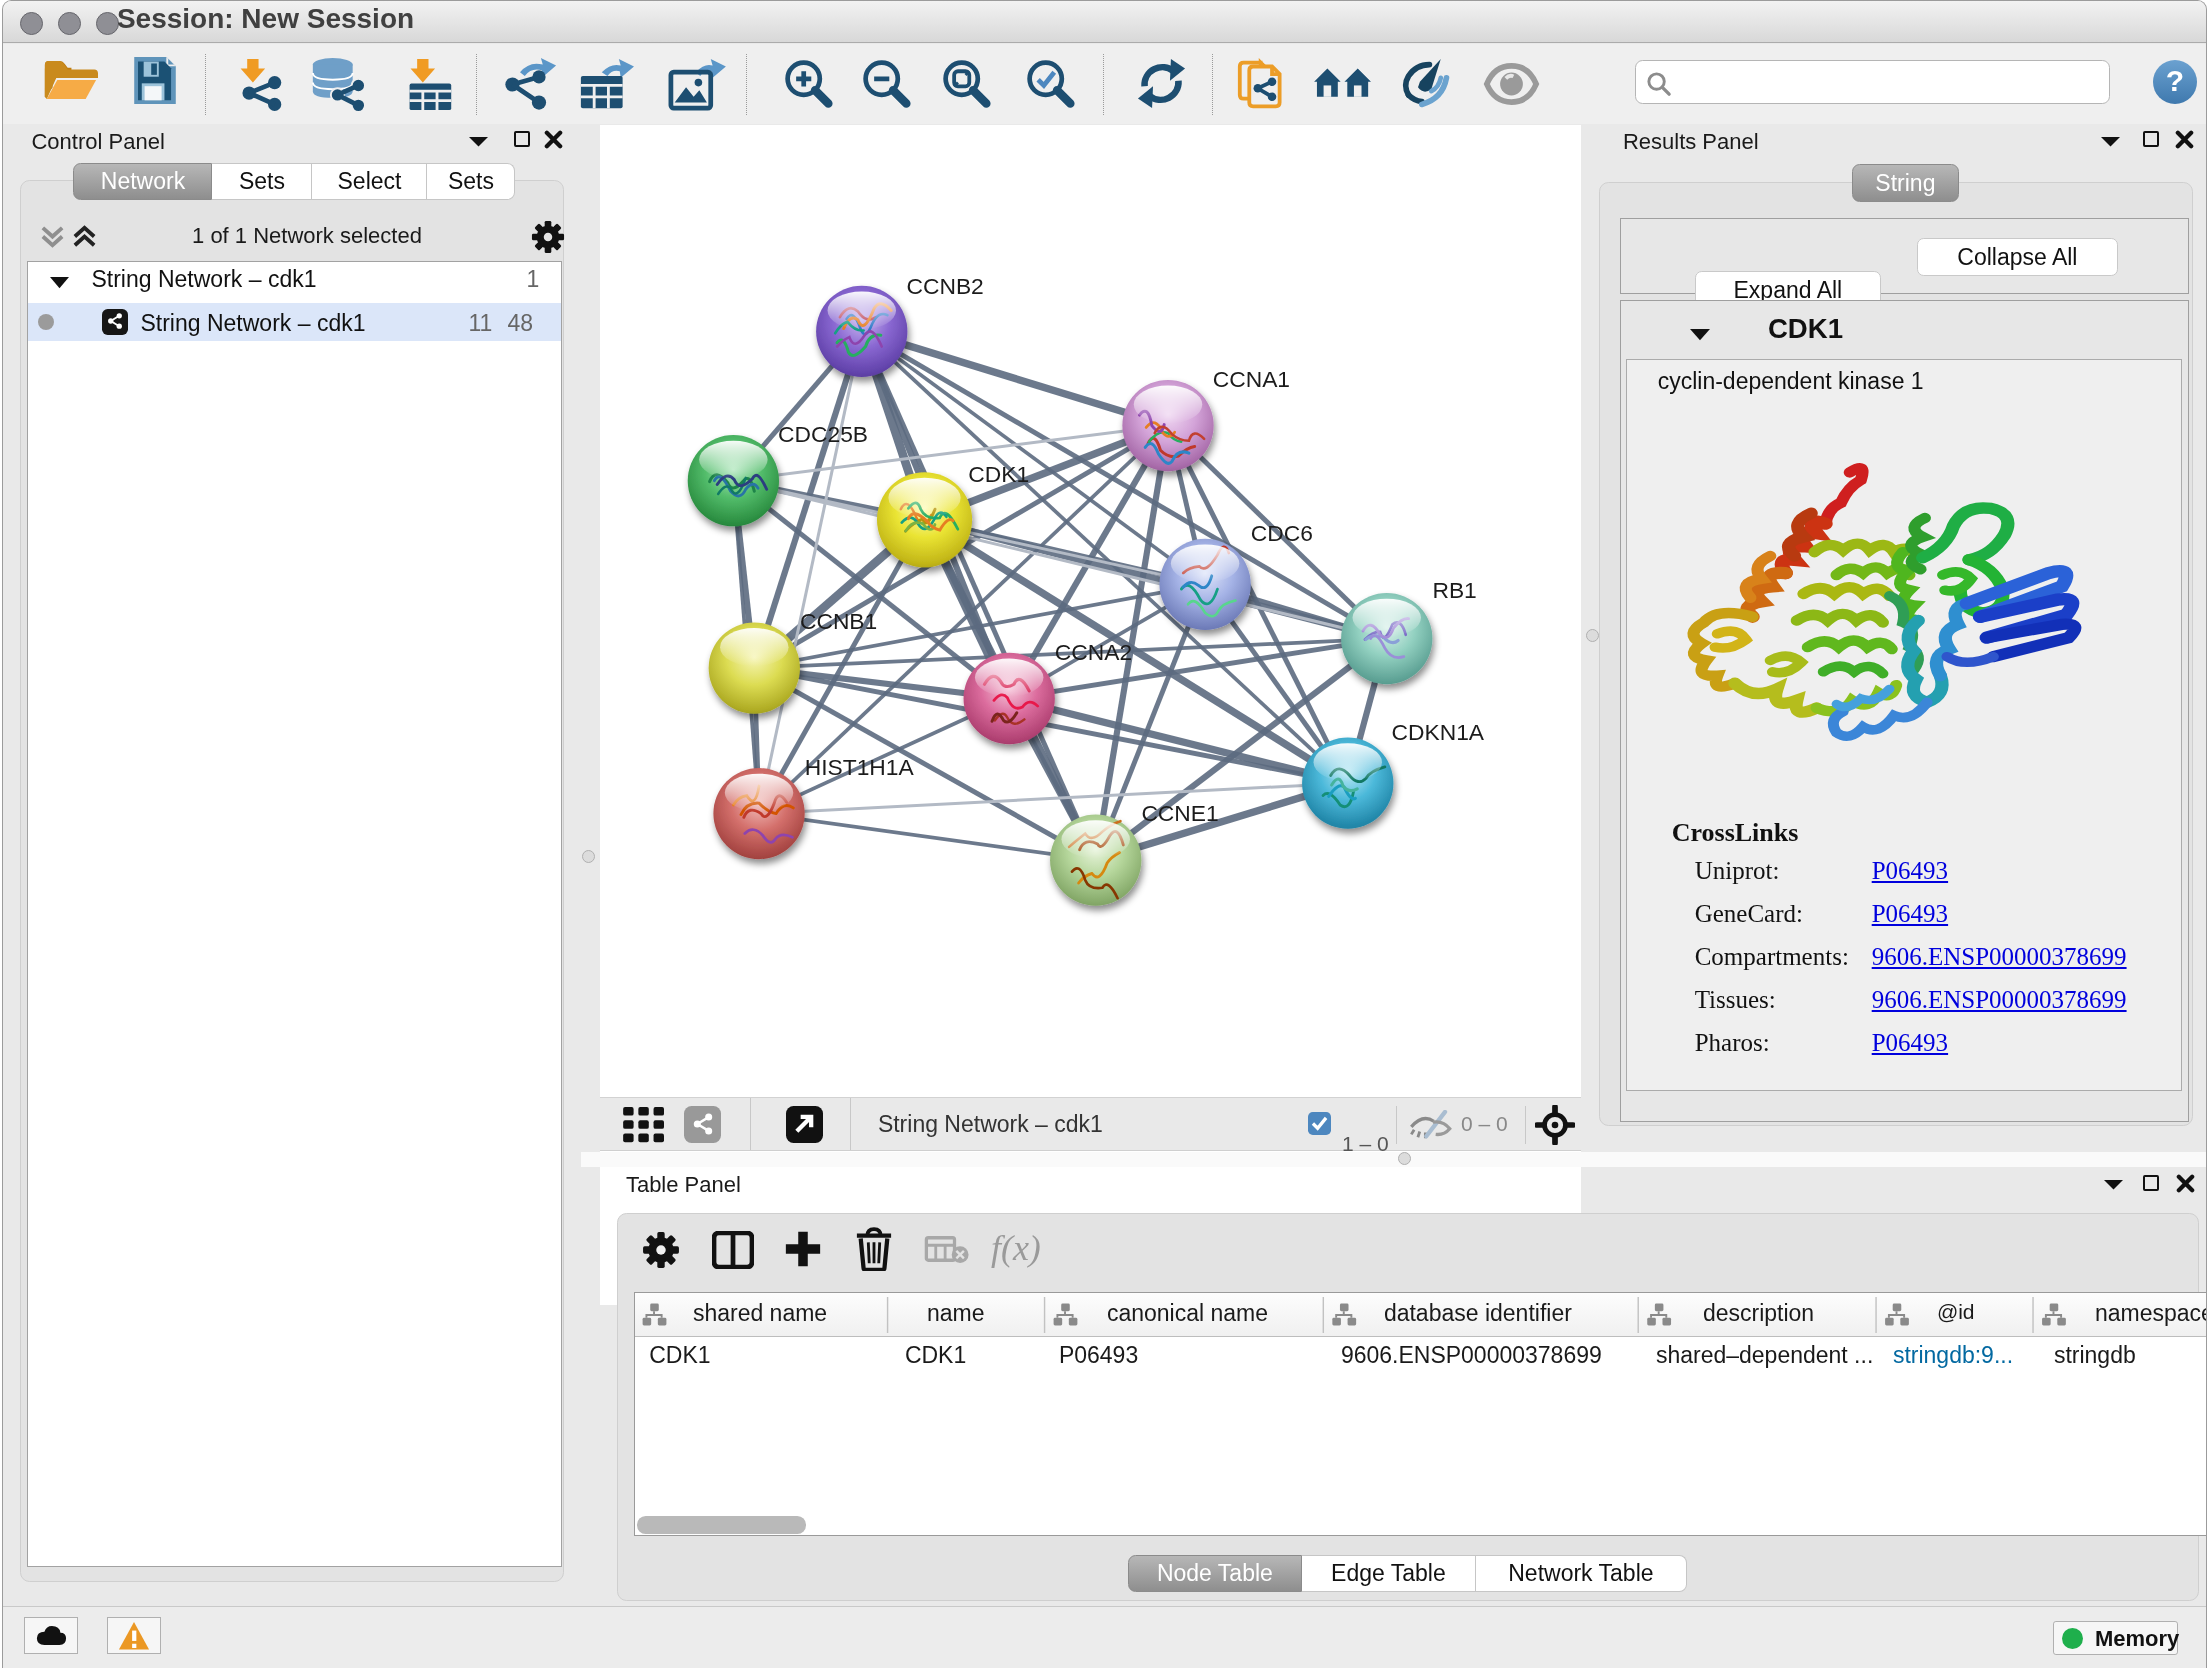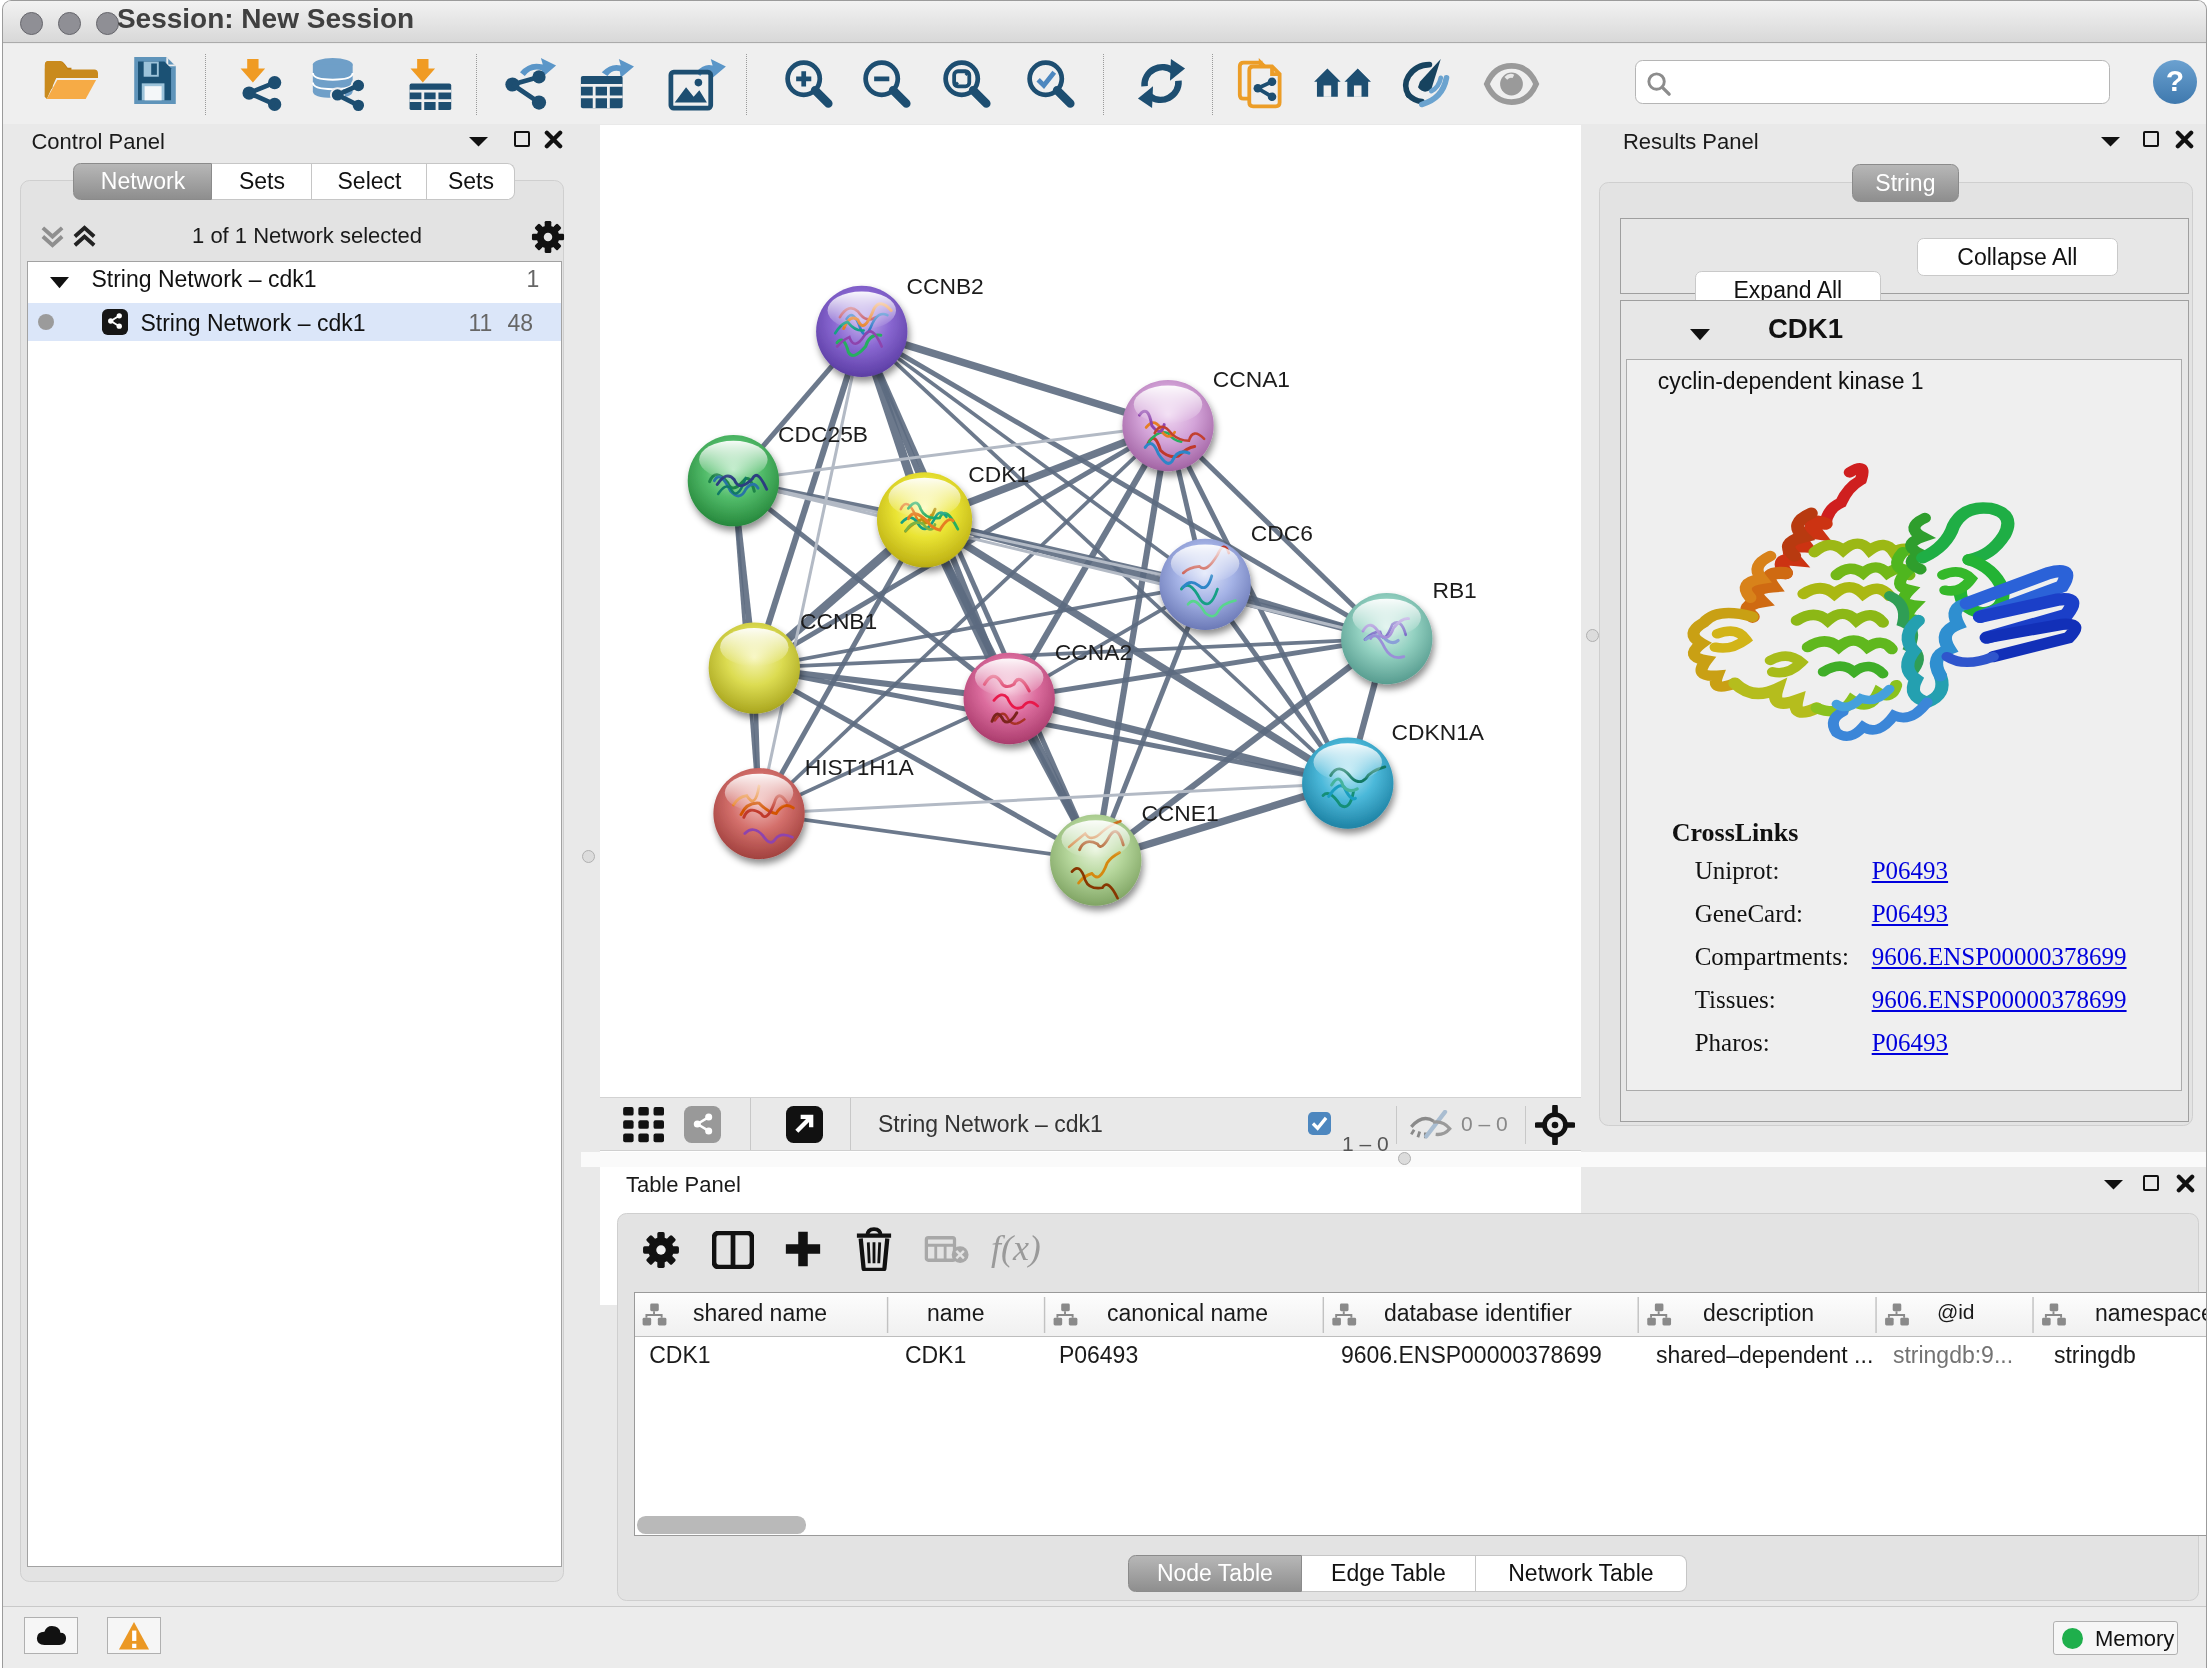--- a/index.html
+++ b/index.html
@@ -744,21 +744,21 @@
       <div class="abs" style="top:6.7px; left:472px; font-size:23px; color:#1a1a1a;">canonical name</div>
       <div class="abs" style="top:6.7px; left:749px; font-size:23px; color:#1a1a1a;">database identifier</div>
       <div class="abs" style="top:6.7px; left:1068px; font-size:23px; color:#1a1a1a;">description</div>
       <div class="abs" style="top:6.7px; left:1302px; font-size:21px; color:#1a1a1a;text-align:right;">@id</div>
       <div class="abs" style="top:6.7px; left:1460px; font-size:23px; color:#1a1a1a;">namespace</div>
       <div class="abs" style="top:49px; left:14.3px; font-size:23px; color:#1a1a1a;">CDK1</div>
       <div class="abs" style="top:49px; left:270px; font-size:23px; color:#1a1a1a;">CDK1</div>
       <div class="abs" style="top:49px; left:424px; font-size:23px; color:#1a1a1a;">P06493</div>
       <div class="abs" style="top:49px; left:706px; font-size:23px; color:#1a1a1a;">9606.ENSP00000378699</div>
       <div class="abs" style="top:49px; left:1021px; font-size:23px; color:#1a1a1a;">shared–dependent ...</div>
-      <div class="abs" style="top:49px; left:1258px; font-size:23px; color:#737373;">stringdb:9...</div>
+      <div class="abs" style="top:49px; left:1258px; font-size:23px; color:#0369a1;">stringdb:9...</div>
       <div class="abs" style="top:49px; left:1419px; font-size:23px; color:#1a1a1a;">stringdb</div>
       <div class="abs" style="left:0; top:219px; width:100%; height:25px;">
         <div class="abs" style="left:1.9px; top:3.8px; width:169px; height:18px; background:#b9b9b9; border-radius:8.6px;"></div>
       </div>
     </div>
     <div class="abs" style="left:535px; top:389px; height:37px; display:flex; font-size:23px; text-align:center;">
       <div class="tabsel" style="width:174px; line-height:35px; border-radius:7.6px 0 0 7.6px;">Node Table</div>
       <div class="tabwhite" style="width:174px; line-height:35px; border-left:none;">Edge Table</div>
       <div class="tabwhite" style="width:211px; line-height:35px; border-left:none; border-radius:0 7.6px 7.6px 0;">Network Table</div>
     </div>
@@ -769,19 +769,19 @@
         <path d="M10 22 L26 22 Q33 22 33 15 Q33 9 27 9 Q26 2 18 2 Q12 2 10 8 Q2 8 2 15 Q2 22 10 22 Z" fill="#111"></path>
       </svg>
     </div>
     <div class="abs" style="left:104px; top:9.5px; width:54px; height:37px; background:#f6f6f6; border:1.4px solid #b0b0b0;">
       <svg style="position:absolute;left:10.5px;top:3.8px" width="32" height="29.5" viewBox="0 0 34 31">
         <path d="M17 1 L33 30 L1 30 Z" fill="#eb9824"></path>
         <rect x="15" y="10" width="4.5" height="11" fill="#fff"></rect>
         <rect x="15" y="24" width="4.5" height="4.5" fill="#fff"></rect>
       </svg>
     </div>
-    <div class="abs" style="left:2050px; top:14.3px; width:125px; height:34px; background:#f6f6f6; border:1.4px solid #b0b0b0; border-radius:2.9px;">
+    <div class="abs" style="left:2050px; top:14.3px; width:125px; height:34px; background:#f6f6f6; border:1.4px solid #b0b0b0; border-radius:2.9px;font-weight:bold;">
       <div class="abs" style="left:8.6px; top:5.7px; width:21px; height:21px; border-radius:50%; background:#1faf4c;"></div>
       <div class="abs" style="left:41px; top:3.8px; font-size:22px; color:#111;">Memory</div>
     </div>
   </div>
 </div>
 
 
 </body></html>

